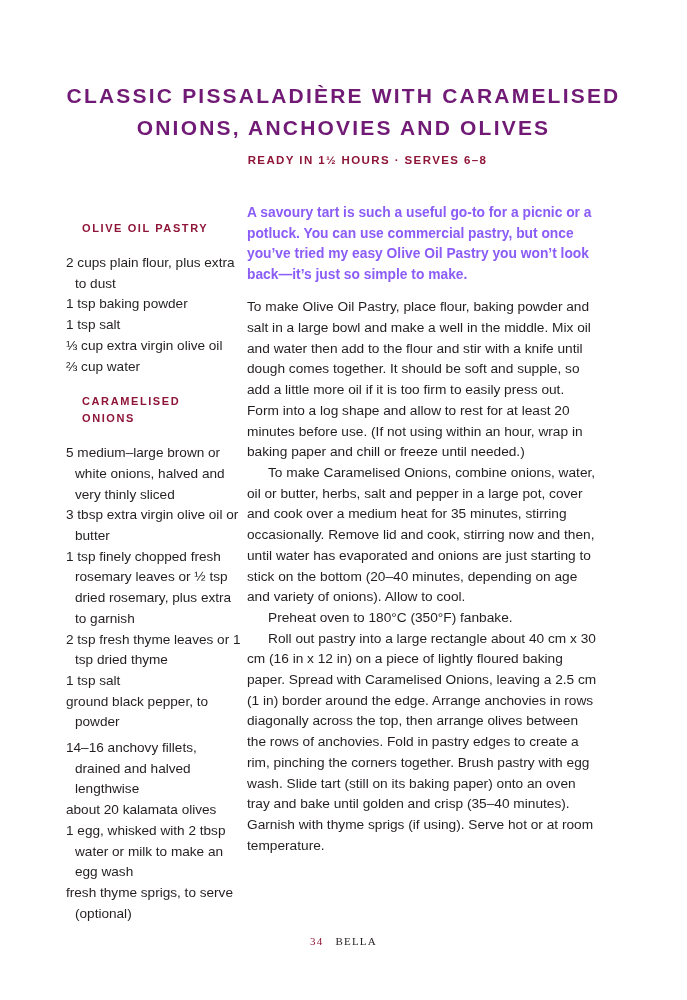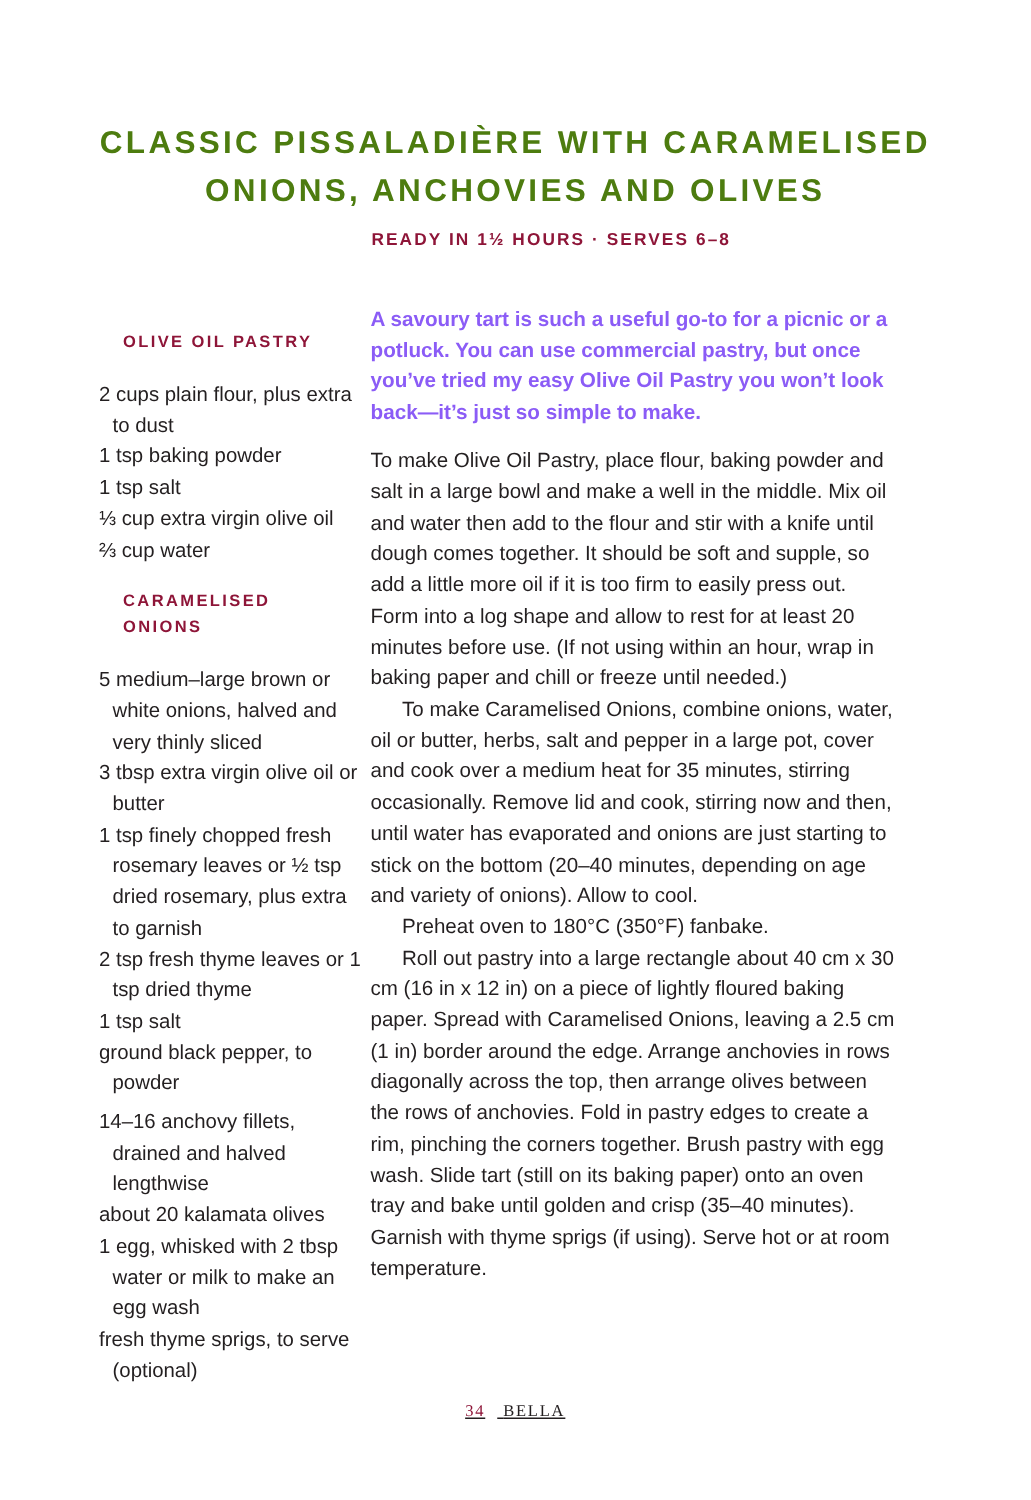--- a/index.html
+++ b/index.html
@@ -1,34 +1,34 @@
 <!DOCTYPE html>
 <html><head>
 <meta charset="utf-8">
 <style>
   html, body { margin: 0; padding: 0; background: #ffffff; }
   body { width: 687px; height: 1000px; position: relative; overflow: hidden;
          font-family: "Liberation Sans", "DejaVu Sans", sans-serif; color: #231f20; }
   .title { position: absolute; left: 0; width: 687px; top: 80px; text-align: center;
-           color: #4d7c0f; font-weight: bold; font-size: 21px; letter-spacing: 2.2px;
+           color: #701a75; font-weight: bold; font-size: 21px; letter-spacing: 2.2px;
            line-height: 32px; }
   .title div { white-space: nowrap; }
   .meta { position: absolute; left: 0; width: 687px; top: 154px; text-align: center;
           color: #8e1538; font-weight: bold; font-size: 11.5px; letter-spacing: 1.4px; margin-left: 24px; }
   .ingredients { position: absolute; left: 66px; top: 204px; width: 178px; }
   .section-heading { color: #8e1538; font-weight: bold; font-size: 11px; letter-spacing: 1.6px;
                      line-height: 17px; margin: 16px; }
   .ing-list { list-style: none; margin: 0 0 5px 0; padding: 0; }
   .ing-item { font-size: 13.6px; line-height: 20.7px; padding-left: 9px; text-indent: -9px; white-space: normal; }
   .method { position: absolute; left: 247px; top: 203px; width: 350px; }
   .intro { color: #8b5cf6; font-weight: bold; font-size: 13.8px; line-height: 20.6px; margin: 0 0 12px 0; }
   .step { font-size: 13.7px; line-height: 20.7px; margin: 0; }
   .step.indent { text-indent: 21px; }
   .footer { position: absolute; top: 935px; left: 0; width: 687px; text-align: center;
-            font-family: "Liberation Serif", "DejaVu Serif", serif; font-size: 11px; letter-spacing: 1.2px; text-decoration: underline; }
+            font-family: "Liberation Serif", "DejaVu Serif", serif; font-size: 11px; letter-spacing: 1.2px; }
   .page-num { color: #8e1538; margin-right: 8px; }
   .book { color: #231f20; }
 </style>
 </head>
 <body>
 
 <header>
   <h1 class="title" style="margin:0;">
     <div>CLASSIC PISSALADIÈRE WITH CARAMELISED</div>
     <div>ONIONS, ANCHOVIES AND OLIVES</div>

